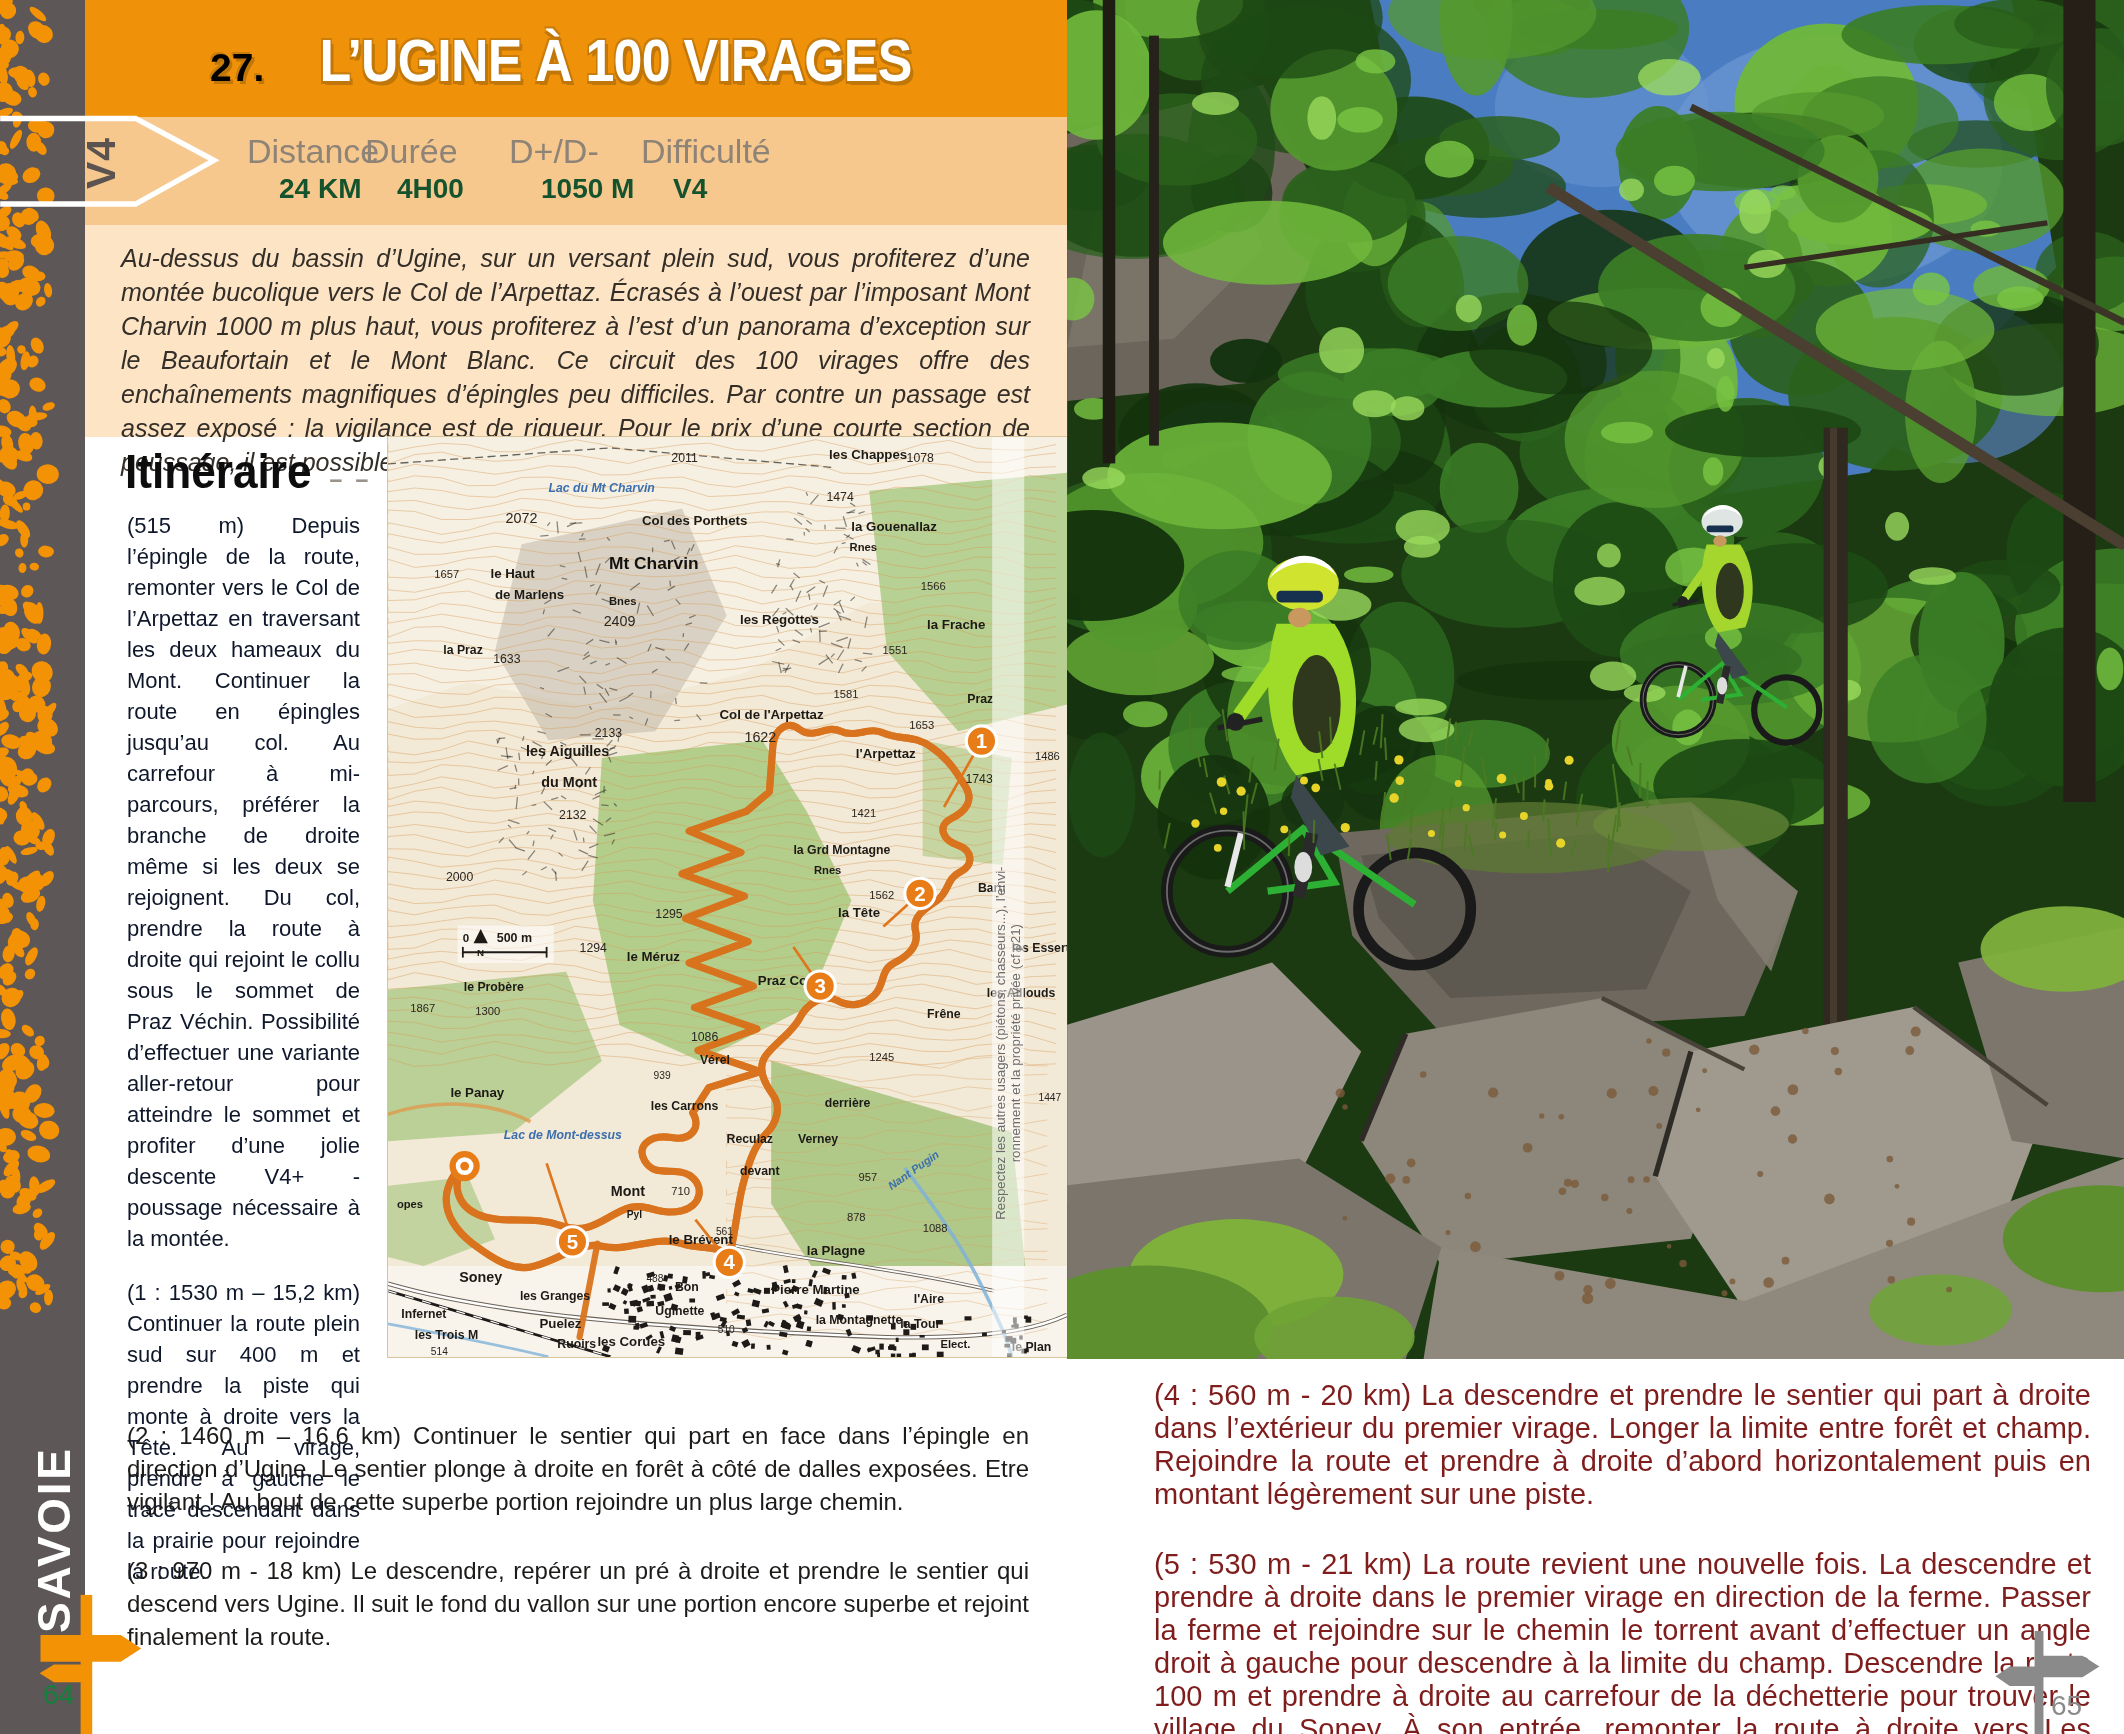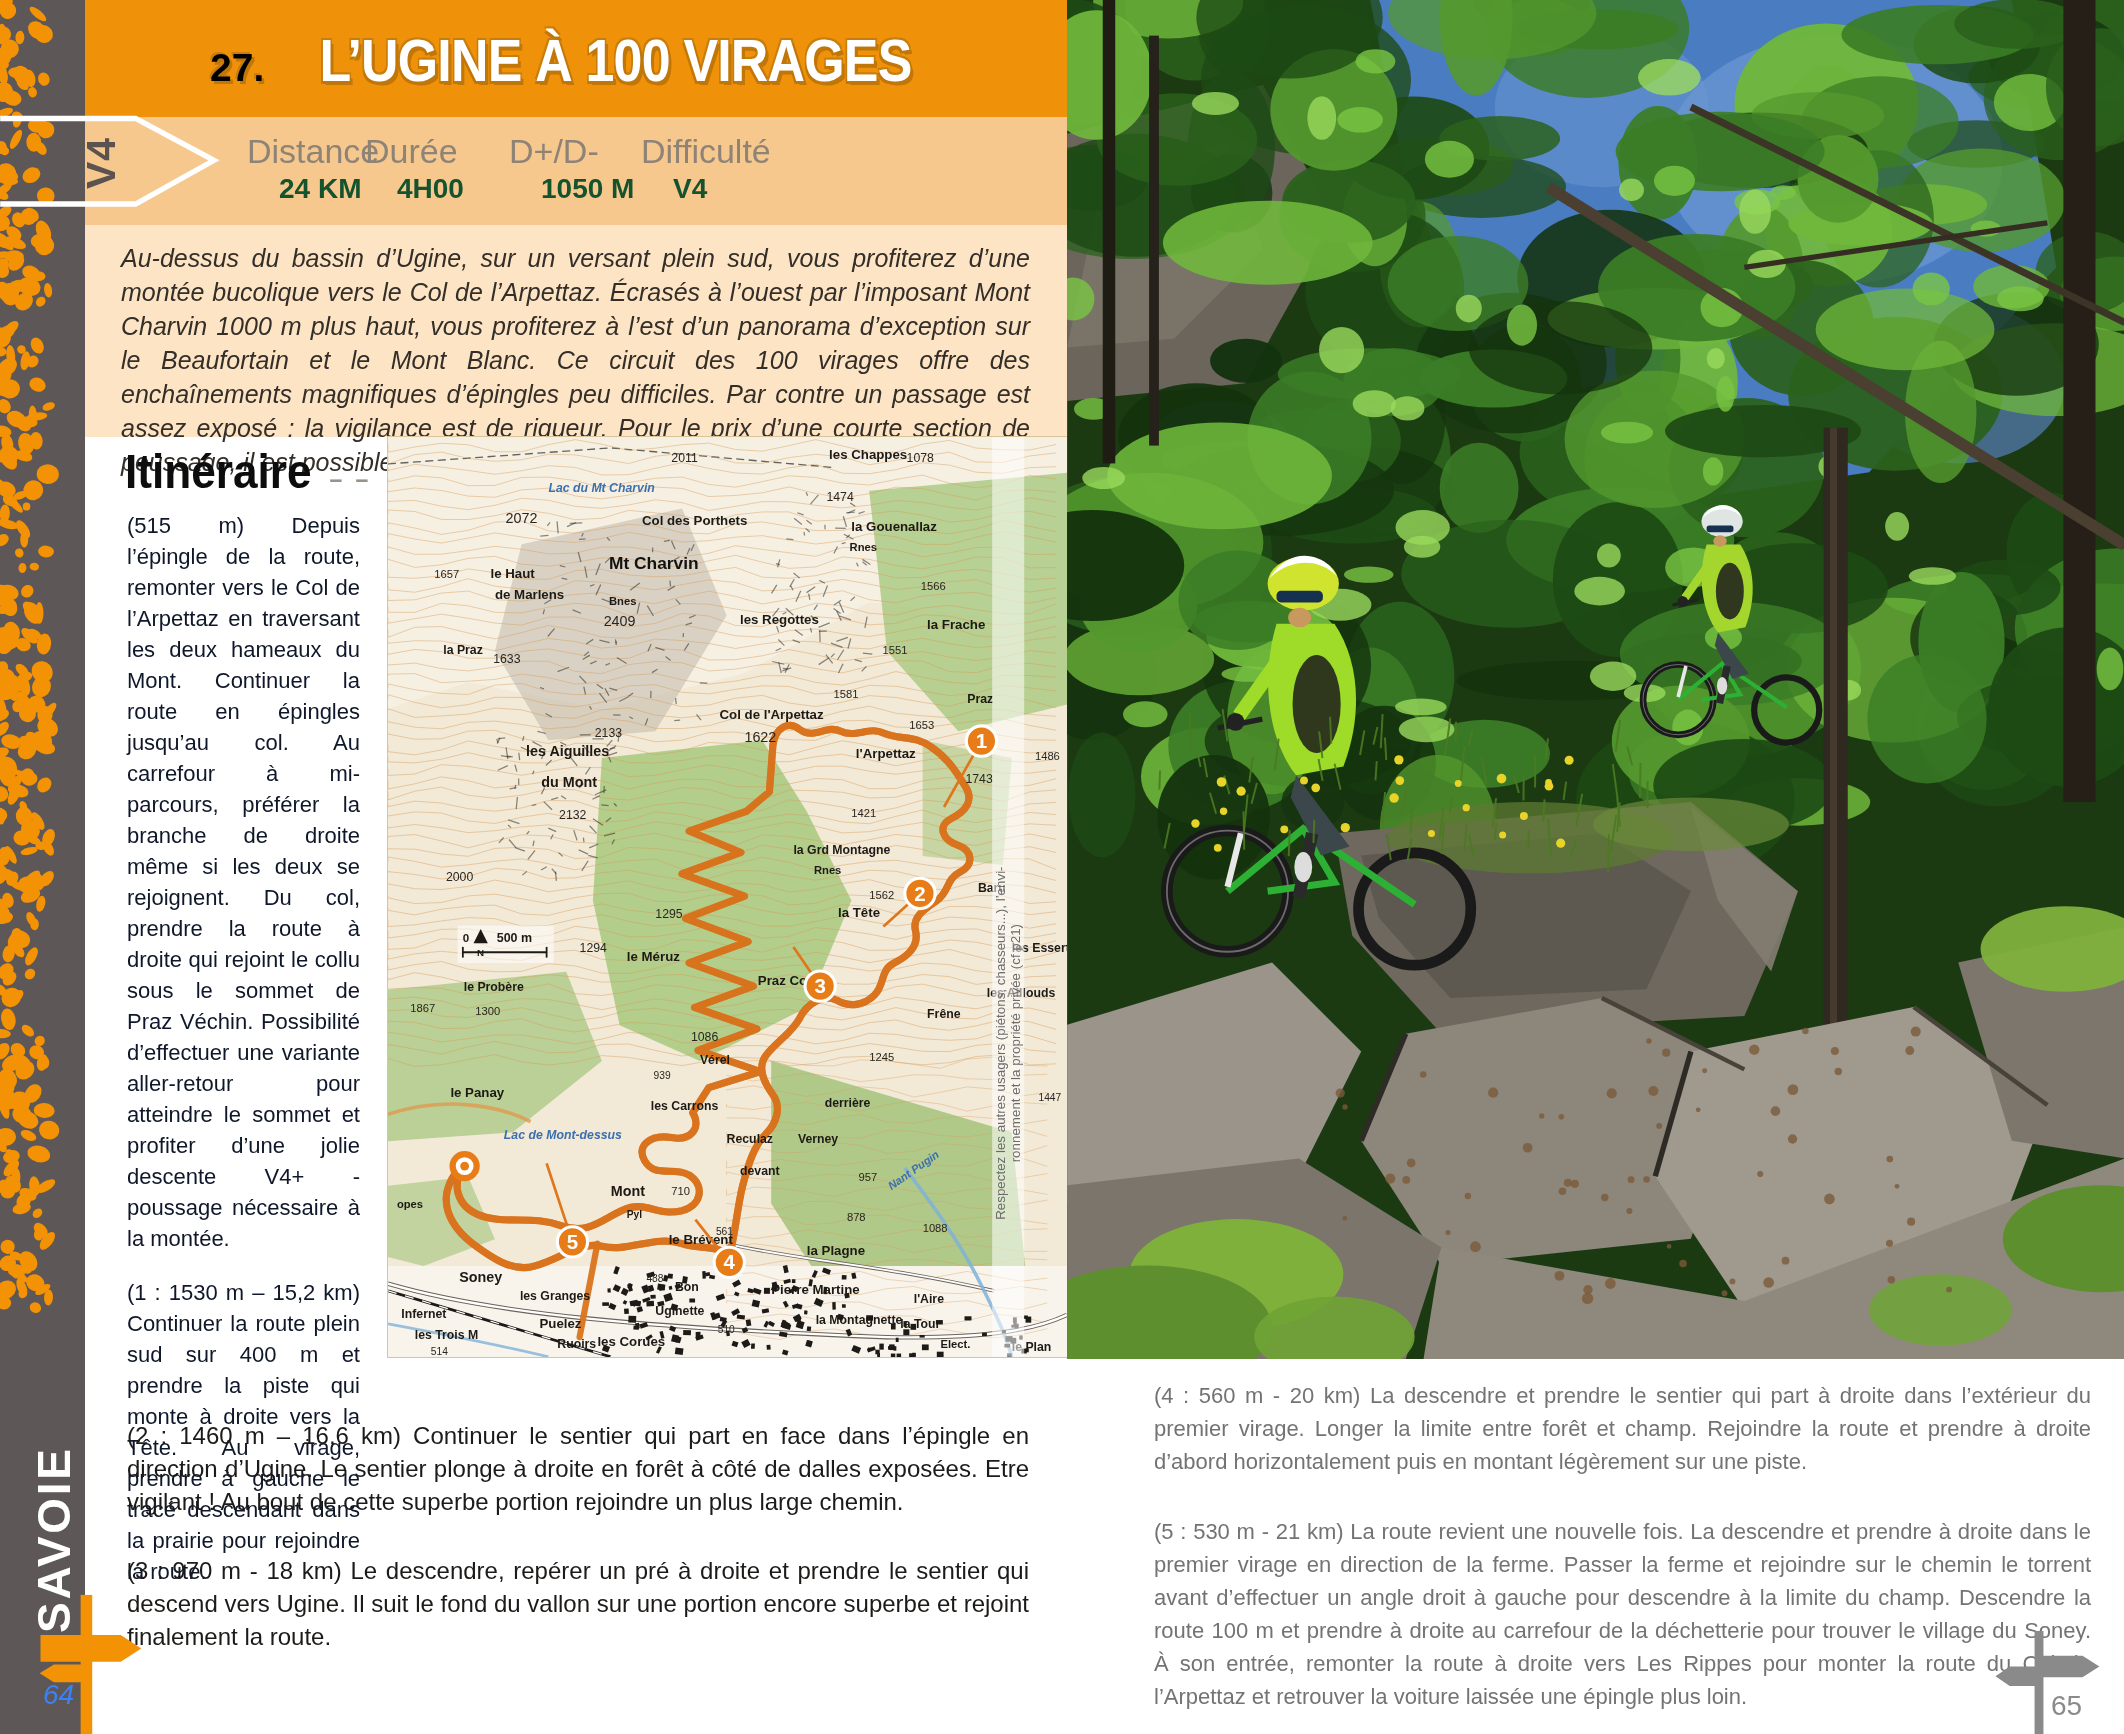--- a/index.html
+++ b/index.html
@@ -4,21 +4,21 @@
 <style>
   html,body{margin:0;padding:0;background:#ffffff;}
   .page{position:relative;width:2124px;height:1734px;background:#fff;overflow:hidden;
         font-family:"Liberation Sans", sans-serif;}
   .abs{position:absolute;}
 
   
   .gray-strip{left:0;top:0;width:85px;height:1734px;background:#5e5757;}
   .savoie{left:27px;top:1633px;transform:rotate(-90deg);transform-origin:0 0;
           color:#fff;font-size:46px;font-weight:bold;letter-spacing:2.7px;}
-  .pagenum-left{left:43px;top:1679px;color:#3b82f6;font-size:28px;font-style:italic;}
+  .pagenum-left{left:43px;top:1679px;color:#15803d;font-size:28px;}
   .pagenum-right{left:2051px;top:1690px;color:#8a8a8a;font-size:28px;}
 
   
   .header-band{left:85px;top:0;width:982px;height:117px;background:#ef9209;}
   .title-row{left:125px;top:27px;display:flex;align-items:baseline;gap:14.3px;}
   .route-num{color:#000000;font-size:39px;font-weight:800;
              text-shadow:2.7px 2.7px 0 #c07608,-1.8px -1.8px 0 #c87d0c;}
   .route-title{color:#fff;font-size:59px;font-weight:800;letter-spacing:-0.9px;
                transform:scaleX(.88);transform-origin:left baseline;white-space:nowrap;
                text-shadow:3.6px 3.6px 0 #c07608,-1.8px -1.8px 0 #c87d0c,1.8px -1.8px 0 #c87d0c,-1.8px 2.7px 0 #c07608;}
@@ -40,21 +40,21 @@
 
   
   .itin-heading{left:125px;top:444px;color:#0d0d0d;font-size:48px;font-weight:800;
                 transform:scaleX(.92);transform-origin:left top;white-space:nowrap;}
   .itin-leader{color:#9a938c;font-size:25px;font-weight:bold;margin-left:19.6px;letter-spacing:3.6px;}
   .col-paras{left:127px;top:510px;width:233px;}
   .col-paras p{margin:0 0 23px 0;color:#0f172a;font-size:22px;line-height:31px;text-align:justify;}
   .bottom-left-paras{left:127px;top:1419px;width:902px;}
   .bottom-left-paras p{margin:0 0 36px 0;color:#1d1b19;font-size:24px;line-height:33px;text-align:justify;}
   .right-paras{left:1154px;top:1379px;width:937px;}
-  .right-paras p{margin:0 0 37px 0;color:#737373;font-size:22px;line-height:33px;text-align:justify;}
+  .right-paras p{margin:0 0 37px 0;color:#7f1d1d;font-size:29px;line-height:33px;text-align:justify;}
 
   
   .map-box{left:388px;top:437px;width:679px;height:920px;outline:0.9px solid #d9c59c;}
   .photo-box{left:1067px;top:0;width:1058px;height:1359px;}
 
   svg text{font-family:"Liberation Sans", sans-serif;}
   .map-label{fill:#1d1a16;font-weight:600;}
   .map-height{fill:#2a2520;font-weight:400;}
   .map-water{fill:#3c6fae;font-style:italic;font-weight:600;}
   .map-big{fill:#141210;font-weight:800;}

